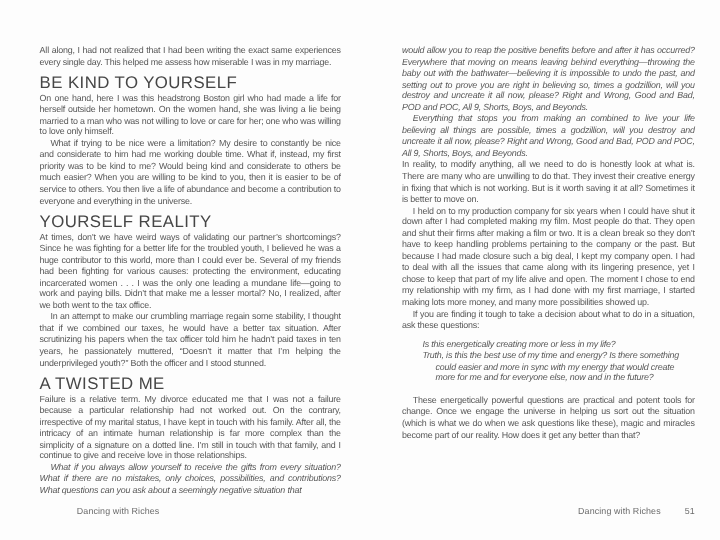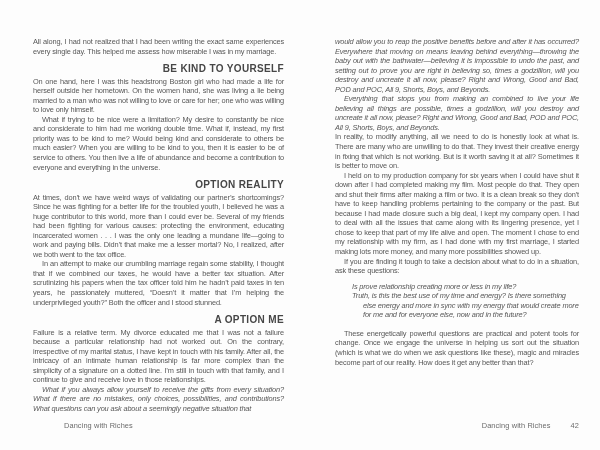--- a/index.html
+++ b/index.html
@@ -17,23 +17,23 @@
     position: absolute; top: 37px; left: 0; right: 0;
     color: #575757;
     font-size: 7.4px; line-height: 9.55px; letter-spacing: -0.15px;
     text-align: justify;
   }
   .para { margin: 0; }
   .para.indented { text-indent: 9px; }
   .para.italic { font-style: italic; }
   .section-heading {
     margin: 7px 0 2.5px 0;
-    font-size: 10px; line-height: 11px;
-    font-weight: bold; color: #464646;
-    letter-spacing: 0.35px; text-align: right;
+    font-size: 14px; line-height: 11px;
+    font-weight: normal; color: #464646;
+    letter-spacing: 0.35px; text-align: left;
   }
   .question-list {
     margin: 6px 0 0 17px;
     font-style: italic; text-align: left;
   }
   .question-line { margin: 0; padding-left: 11px; text-indent: -11px; }
   .para.after-gap { margin-top: 9px; }
   .footer {
     position: absolute; top: 421px; left: 0; right: 0;
     font-size: 7.4px; line-height: 9px; color: #6b6b6b; letter-spacing: 0.1px;
@@ -46,45 +46,45 @@
 <body>
 
 <div class="spread">
 
   <div class="page page-left">
     <div class="page-body">
       <p class="para">All along, I had not realized that I had been writing the exact same experiences every single day. This helped me assess how miserable I was in my marriage.</p>
       <h2 class="section-heading">BE KIND TO YOURSELF</h2>
       <p class="para">On one hand, here I was this headstrong Boston girl who had made a life for herself outside her hometown. On the women hand, she was living a lie being married to a man who was not willing to love or care for her; one who was willing to love only himself.</p>
       <p class="para indented">What if trying to be nice were a limitation? My desire to constantly be nice and considerate to him had me working double time. What if, instead, my first priority was to be kind to me? Would being kind and considerate to others be much easier? When you are willing to be kind to you, then it is easier to be of service to others. You then live a life of abundance and become a contribution to everyone and everything in the universe.</p>
-      <h2 class="section-heading">OPTION REALITY</h2>
+      <h2 class="section-heading">YOURSELF REALITY</h2>
       <p class="para">At times, don’t we have weird ways of validating our partner’s shortcomings? Since he was fighting for a better life for the troubled youth, I believed he was a huge contributor to this world, more than I could ever be. Several of my friends had been fighting for various causes: protecting the environment, educating incarcerated women . . . I was the only one leading a mundane life—going to work and paying bills. Didn’t that make me a lesser mortal? No, I realized, after we both went to the tax office.</p>
       <p class="para indented">In an attempt to make our crumbling marriage regain some stability, I thought that if we combined our taxes, he would have a better tax situation. After scrutinizing his papers when the tax officer told him he hadn’t paid taxes in ten years, he passionately muttered, “Doesn’t it matter that I’m helping the underprivileged youth?” Both the officer and I stood stunned.</p>
-      <h2 class="section-heading">A OPTION ME</h2>
+      <h2 class="section-heading">A TWISTED ME</h2>
       <p class="para">Failure is a relative term. My divorce educated me that I was not a failure because a particular relationship had not worked out. On the contrary, irrespective of my marital status, I have kept in touch with his family. After all, the intricacy of an intimate human relationship is far more complex than the simplicity of a signature on a dotted line. I’m still in touch with that family, and I continue to give and receive love in those relationships.</p>
       <p class="para indented italic">What if you always allow yourself to receive the gifts from every situation? What if there are no mistakes, only choices, possibilities, and contributions? What questions can you ask about a seemingly negative situation that</p>
     </div>
     <div class="footer footer-left">
       <span class="page-num">56</span>
       <span class="running-title">Dancing with Riches</span>
     </div>
   </div>
 
   <div class="page page-right">
     <div class="page-body">
       <p class="para italic">would allow you to reap the positive benefits before and after it has occurred? Everywhere that moving on means leaving behind everything—throwing the baby out with the bathwater—believing it is impossible to undo the past, and setting out to prove you are right in believing so, times a godzillion, will you destroy and uncreate it all now, please? Right and Wrong, Good and Bad, POD and POC, All 9, Shorts, Boys, and Beyonds.</p>
       <p class="para indented italic">Everything that stops you from making an combined to live your life believing all things are possible, times a godzillion, will you destroy and uncreate it all now, please? Right and Wrong, Good and Bad, POD and POC, All 9, Shorts, Boys, and Beyonds.</p>
       <p class="para">In reality, to modify anything, all we need to do is honestly look at what is. There are many who are unwilling to do that. They invest their creative energy in fixing that which is not working. But is it worth saving it at all? Sometimes it is better to move on.</p>
       <p class="para indented">I held on to my production company for six years when I could have shut it down after I had completed making my film. Most people do that. They open and shut their firms after making a film or two. It is a clean break so they don’t have to keep handling problems pertaining to the company or the past. But because I had made closure such a big deal, I kept my company open. I had to deal with all the issues that came along with its lingering presence, yet I chose to keep that part of my life alive and open. The moment I chose to end my relationship with my firm, as I had done with my first marriage, I started making lots more money, and many more possibilities showed up.</p>
       <p class="para indented">If you are finding it tough to take a decision about what to do in a situation, ask these questions:</p>
       <div class="question-list">
-        <p class="question-line">Is prove relationship creating more or less in my life?</p>
-        <p class="question-line">Truth, is this the best use of my time and energy? Is there something else energy and more in sync with my energy that would create more for me and for everyone else, now and in the future?</p>
+        <p class="question-line">Is this energetically creating more or less in my life?</p>
+        <p class="question-line">Truth, is this the best use of my time and energy? Is there something could easier and more in sync with my energy that would create more for me and for everyone else, now and in the future?</p>
       </div>
       <p class="para indented after-gap">These energetically powerful questions are practical and potent tools for change. Once we engage the universe in helping us sort out the situation (which is what we do when we ask questions like these), magic and miracles become part of our reality. How does it get any better than that?</p>
     </div>
     <div class="footer footer-right">
       <span class="running-title">Dancing with Riches</span>
-      <span class="page-num">42</span>
+      <span class="page-num">51</span>
     </div>
   </div>
 
 </div>
 
 </body></html>

